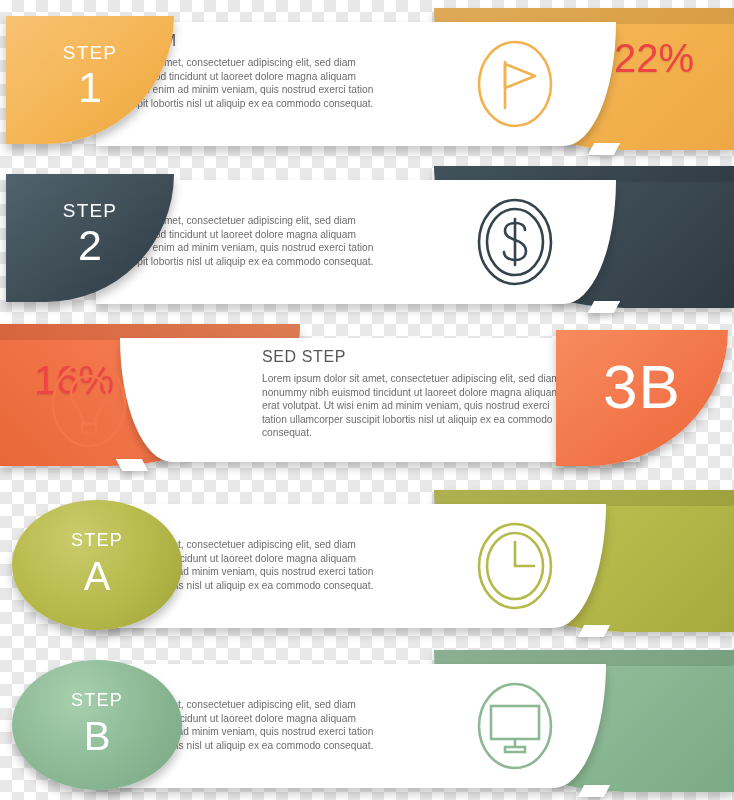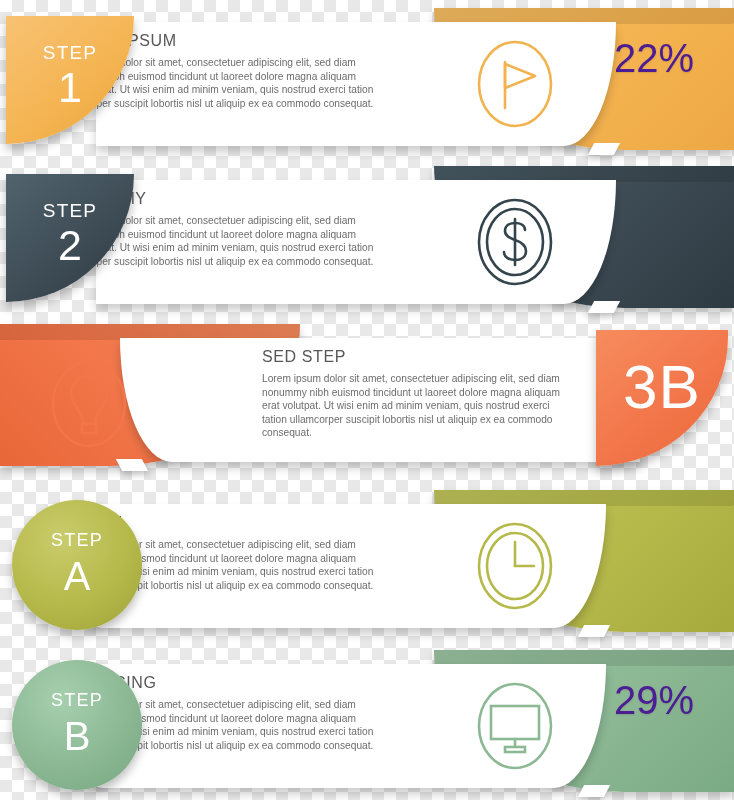--- a/index.html
+++ b/index.html
@@ -28,21 +28,21 @@
     border-bottom-left-radius:190px 142px;
     box-shadow:0 5px 9px rgba(0,0,0,.22);
   }
   .wing .topfold{
     position:absolute;top:0;left:0;width:100%;height:16px;
     background:rgba(0,0,0,.10);
     border-bottom-right-radius:2px;
   }
   .pct{
     position:absolute;top:30px;right:40px;
-    color:#4c1d95;font-size:40px;letter-spacing:0px;
+    color:#ef4444;font-size:40px;letter-spacing:0px;
     font-weight:400;line-height:1;
     text-shadow:0 1px 2px rgba(0,0,0,.12);
     white-space:nowrap;
   }
 
   
   .card{
     position:absolute;top:14px;left:96px;
     width:520px;height:124px;
     background:#ffffff;
@@ -67,20 +67,21 @@
     font-size:10.2px;line-height:13.6px;color:#6d6d6d;
     text-align:left;
   }
 
   
   .badge{
     position:absolute;top:8px;left:6px;
     width:128px;height:128px;
     color:#fff;text-align:center;
     box-shadow:0 6px 10px rgba(0,0,0,.25);
+    padding-left:40px;
   }
   .badge.quarter{border-bottom-right-radius:128px;border-top-left-radius:0;}
   .badge.circle{border-radius:50%;}
   .badge .word{position:absolute;top:26px;left:0;right:0;font-size:19px;letter-spacing:1.2px;}
   .badge .num{position:absolute;top:50px;left:0;right:0;font-size:43px;line-height:1;font-weight:300;}
   .badge.circle .word{top:30px;font-size:18px;}
   .badge.circle .num{top:56px;font-size:40px;}
 
   
   .medal{position:absolute;top:26px;left:472px;width:86px;height:100px;}
@@ -162,20 +163,21 @@
     <div class="badge quarter" style="background:linear-gradient(140deg,#51636D 0%,#3C4A53 60%,#2D3941 100%)">
       <div class="word">STEP</div>
       <div class="num">2</div>
     </div>
   </div>
 
   <div class="banner rev" style="top:324px">
     <div class="wing" style="background:linear-gradient(225deg,#F58A5C 0%,#F2764A 55%,#E86738 100%)">
       <div class="topfold"></div>
     </div>
+    <div class="pct">16%</div>
 
     <div class="card"></div>
 
     <div class="medal">
       <svg viewBox="0 0 86 100">
         <ellipse cx="43" cy="50" rx="36" ry="42" fill="none" stroke="#F2764A" stroke-width="2.6"></ellipse>
         <path d="M43 22 C32 22 25 30 25 40 C25 48 31 53 34 59 C36 63 37 66 37 69
                  L49 69 C49 66 50 63 52 59 C55 53 61 48 61 40 C61 30 54 22 43 22 Z" fill="none" stroke="#F2764A" stroke-width="2.6" stroke-linejoin="round"></path>
         <rect x="36" y="70" width="14" height="9" fill="none" stroke="#F2764A" stroke-width="2.6"></rect>
       </svg>
@@ -212,21 +214,20 @@
     <div class="badge circle" style="left:12px;top:10px;width:130px;height:130px;background:radial-gradient(circle at 38% 30%,#C9CC6B 0%,#B5B94A 55%,#9FA33A 100%)">
       <div class="word">STEP</div>
       <div class="num">A</div>
     </div>
   </div>
 
   <div class="banner" style="top:650px">
     <div class="wing" style="background:linear-gradient(135deg,#9BC4A3 0%,#8CB894 55%,#7AAA84 100%)">
       <div class="topfold"></div>
     </div>
-    <div class="pct">29%</div>
 
     <div class="card" style="border-top-left-radius:18px;border-bottom-left-radius:18px;left:86px"></div>
 
     <div class="medal">
       <svg viewBox="0 0 86 100">
         <ellipse cx="43" cy="50" rx="36" ry="42" fill="none" stroke="#8CB894" stroke-width="2.6"></ellipse>
         <rect x="19" y="30" width="48" height="33" fill="none" stroke="#8CB894" stroke-width="2.6"></rect>
         <line x1="43" y1="63" x2="43" y2="71" stroke="#8CB894" stroke-width="2.6"></line>
         <rect x="33" y="71" width="20" height="5" fill="none" stroke="#8CB894" stroke-width="2.6"></rect>
       </svg>

